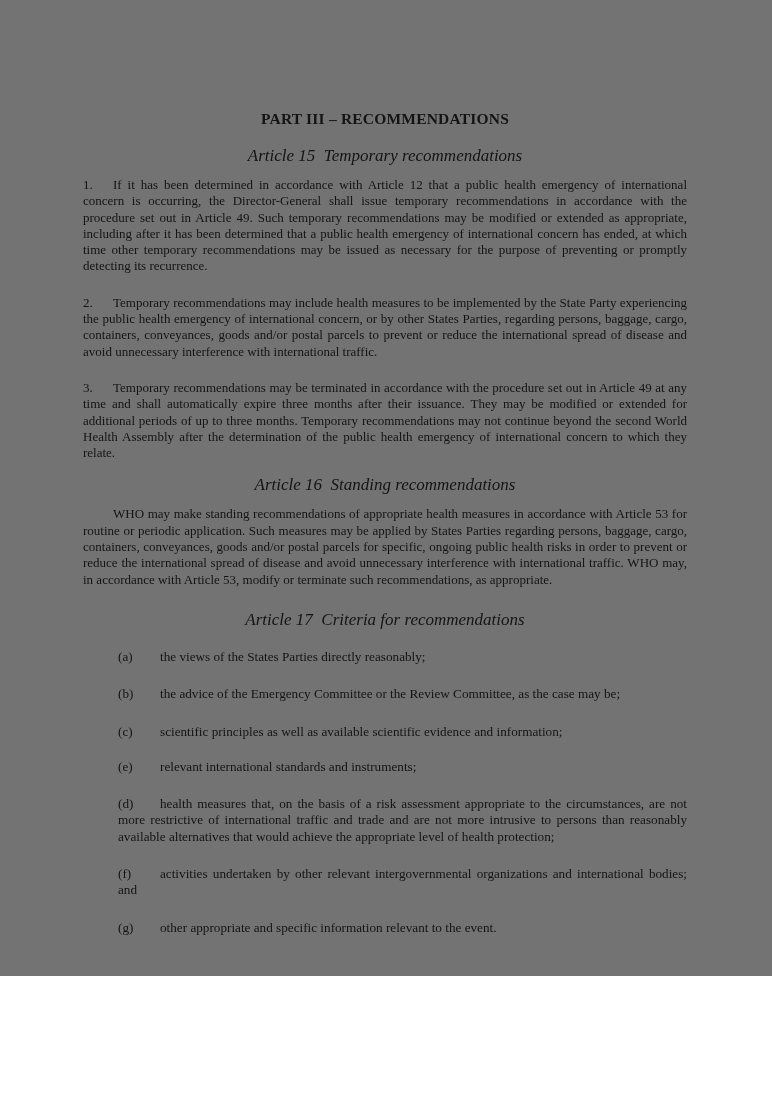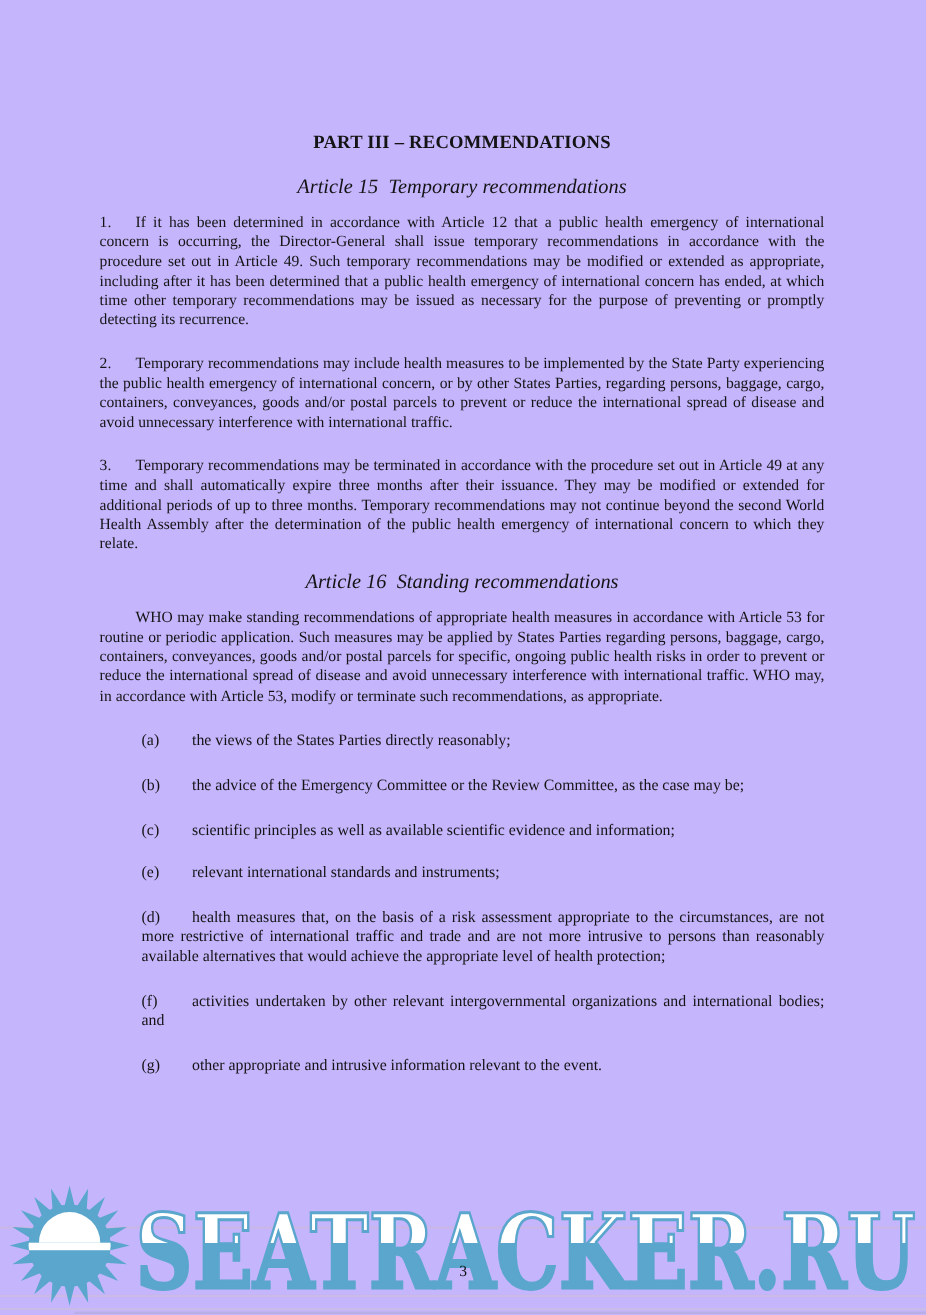--- a/index.html
+++ b/index.html
@@ -1,19 +1,19 @@
 <!DOCTYPE html>
 <html><head>
 <meta charset="utf-8">
 <style>
   html,body{margin:0;padding:0;background:#ffffff;}
   .page{
     position:relative;
-    width:772px;height:1096px;
-    background:#c4b5fd;
+    width:772px;height:976px;
+    background:#737373;
     overflow:hidden;
     font-family:"Liberation Serif","DejaVu Serif",serif;
     color:#141414;
   }
   .content{
     position:absolute;
     left:83px;top:110px;
     width:604px;
   }
   .doc-title{
@@ -76,35 +76,36 @@
     <p class="body-para"><span class="pnum">1.</span><span>If it has been determined in accordance with Article 12 that a public health emergency of international concern is occurring, the Director-General shall issue temporary recommendations in accordance with the procedure set out in Article 49. Such temporary recommendations may be modified or extended as appropriate, including after it has been determined that a public health emergency of international concern has ended, at which time other temporary recommendations may be issued as necessary for the purpose of preventing or promptly detecting its recurrence.</span></p>
 
     <p class="body-para"><span class="pnum">2.</span><span>Temporary recommendations may include health measures to be implemented by the State Party experiencing the public health emergency of international concern, or by other States Parties, regarding persons, baggage, cargo, containers, conveyances, goods and/or postal parcels to prevent or reduce the international spread of disease and avoid unnecessary interference with international traffic.</span></p>
 
     <p class="body-para no-mb"><span class="pnum">3.</span><span>Temporary recommendations may be terminated in accordance with the procedure set out in Article 49 at any time and shall automatically expire three months after their issuance. They may be modified or extended for additional periods of up to three months. Temporary recommendations may not continue beyond the second World Health Assembly after the determination of the public health emergency of international concern to which they relate.</span></p>
 
     <h2 class="article-heading mt21">Article 16&nbsp; Standing recommendations</h2>
 
     <p class="body-para no-mb indent">WHO may make standing recommendations of appropriate health measures in accordance with Article 53 for routine or periodic application. Such measures may be applied by States Parties regarding persons, baggage, cargo, containers, conveyances, goods and/or postal parcels for specific, ongoing public health risks in order to prevent or reduce the international spread of disease and avoid unnecessary interference with international traffic. WHO may, in accordance with Article 53, modify or terminate such recommendations, as appropriate.</p>
 
+    <h2 class="article-heading mt24">Article 17&nbsp; Criteria for recommendations</h2>
 
 
     <div class="item"><span class="marker">(a)</span><span>the views of the States Parties directly reasonably;</span></div>
 
     <div class="item"><span class="marker">(b)</span><span>the advice of the Emergency Committee or the Review Committee, as the case may be;</span></div>
 
     <div class="item"><span class="marker">(c)</span><span>scientific principles as well as available scientific evidence and information;</span></div>
 
     <div class="item item-e"><span class="marker">(e)</span><span>relevant international standards and instruments;</span></div>
 
     <div class="item"><span class="marker">(d)</span><span>health measures that, on the basis of a risk assessment appropriate to the circumstances, are not more restrictive of international traffic and trade and are not more intrusive to persons than reasonably available alternatives that would achieve the appropriate level of health protection;</span></div>
 
     <div class="item"><span class="marker">(f)</span><span>activities undertaken by other relevant intergovernmental organizations and international bodies; and</span></div>
 
-    <div class="item"><span class="marker">(g)</span><span>other appropriate and intrusive information relevant to the event.</span></div>
+    <div class="item"><span class="marker">(g)</span><span>other appropriate and specific information relevant to the event.</span></div>
 
   </div>
 
   <div class="scan-line scan-a"></div>
   <div class="scan-line scan-b"></div>
   <div class="scan-line scan-c"></div>
   <div class="scan-line scan-d"></div>
 
   <svg class="watermark-svg" width="660" height="84" viewBox="0 0 660 84">
     <defs>

